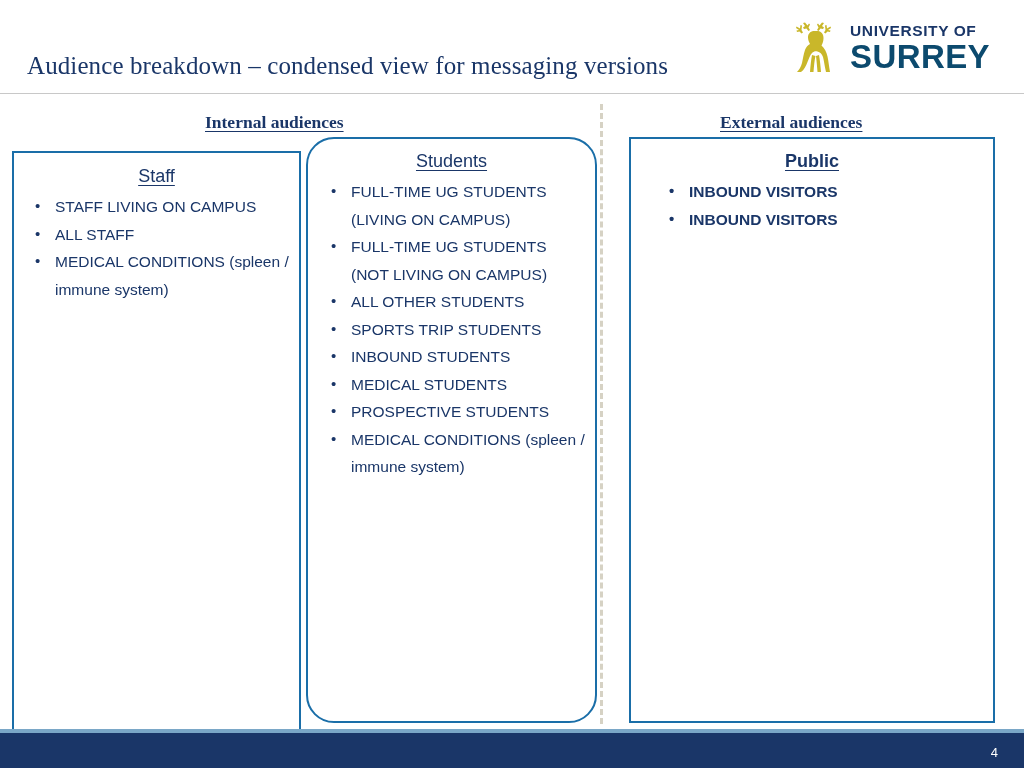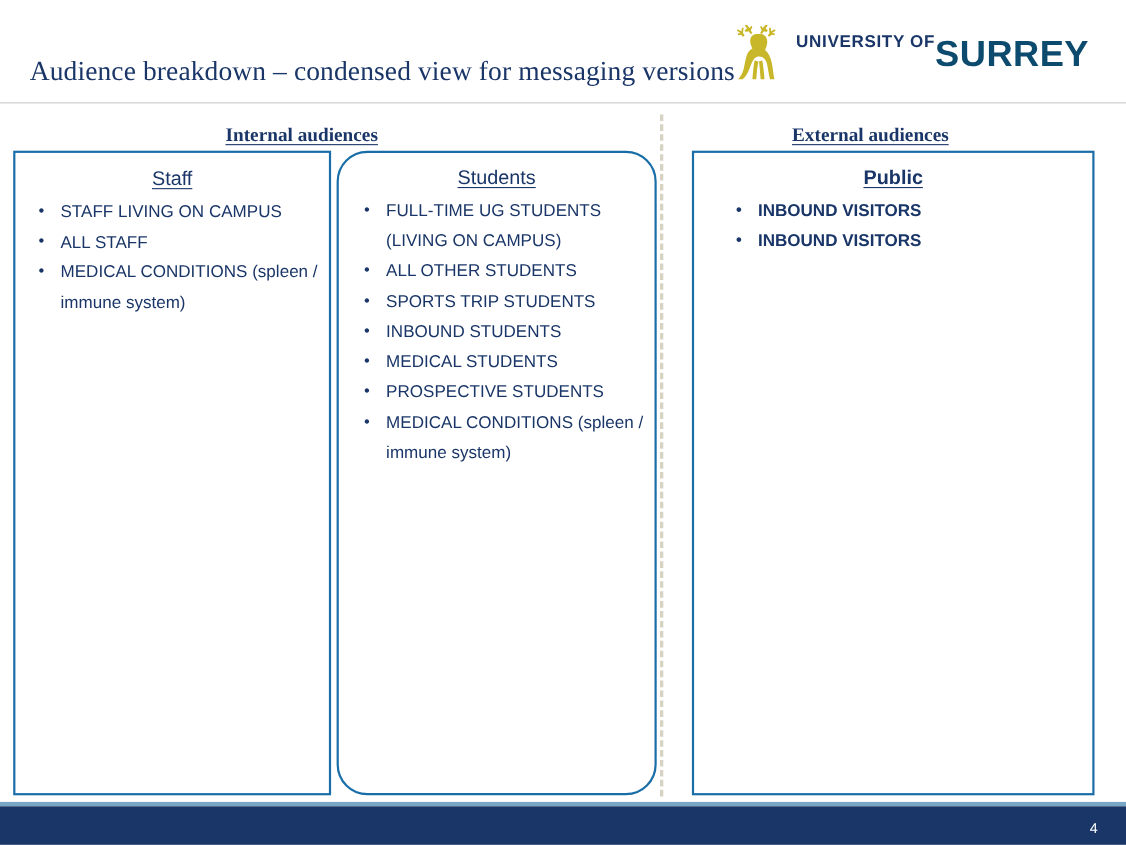--- a/index.html
+++ b/index.html
@@ -46,21 +46,21 @@
     align-items: center;
   }
   .logo-deer {
     width: 56px;
     height: 52px;
     margin-right: 6px;
     position: relative;
   }
   .logo-text {
     display: flex;
-    flex-direction: row;
+    flex-direction: column;
     line-height: 1;
   }
   .logo-line1 {
     font-family: "Liberation Sans", sans-serif;
     font-weight: bold;
     font-size: 15.5px;
     letter-spacing: 0.6px;
     color: #1a3668;
   }
   .logo-line2 {
@@ -104,21 +104,21 @@
 
   
   .box {
     position: absolute;
     box-sizing: border-box;
     border: 2px solid #1a6ea8;
     background: #ffffff;
   }
   #box-staff {
     left: 12px;
-    top: 137px;
+    top: 151px;
     width: 289px;
     height: 586px;
   }
   #box-students {
     left: 306px;
     top: 137px;
     width: 291px;
     height: 586px;
     border-radius: 28px;
   }
@@ -234,20 +234,21 @@
     <li>STAFF LIVING ON CAMPUS</li>
     <li>ALL STAFF</li>
     <li>MEDICAL CONDITIONS (spleen / immune system)</li>
   </ul>
 </div>
 
 <div class="box" id="box-students">
   <div class="box-title">Students</div>
   <ul class="bullets">
     <li>FULL-TIME UG STUDENTS (LIVING ON CAMPUS)</li>
+    <li>FULL-TIME UG STUDENTS (NOT LIVING ON CAMPUS)</li>
     <li>ALL OTHER STUDENTS</li>
     <li>SPORTS TRIP STUDENTS</li>
     <li>INBOUND STUDENTS</li>
     <li>MEDICAL STUDENTS</li>
     <li>PROSPECTIVE STUDENTS</li>
     <li>MEDICAL CONDITIONS (spleen / immune system)</li>
   </ul>
 </div>
 
 <div class="box" id="box-public">

